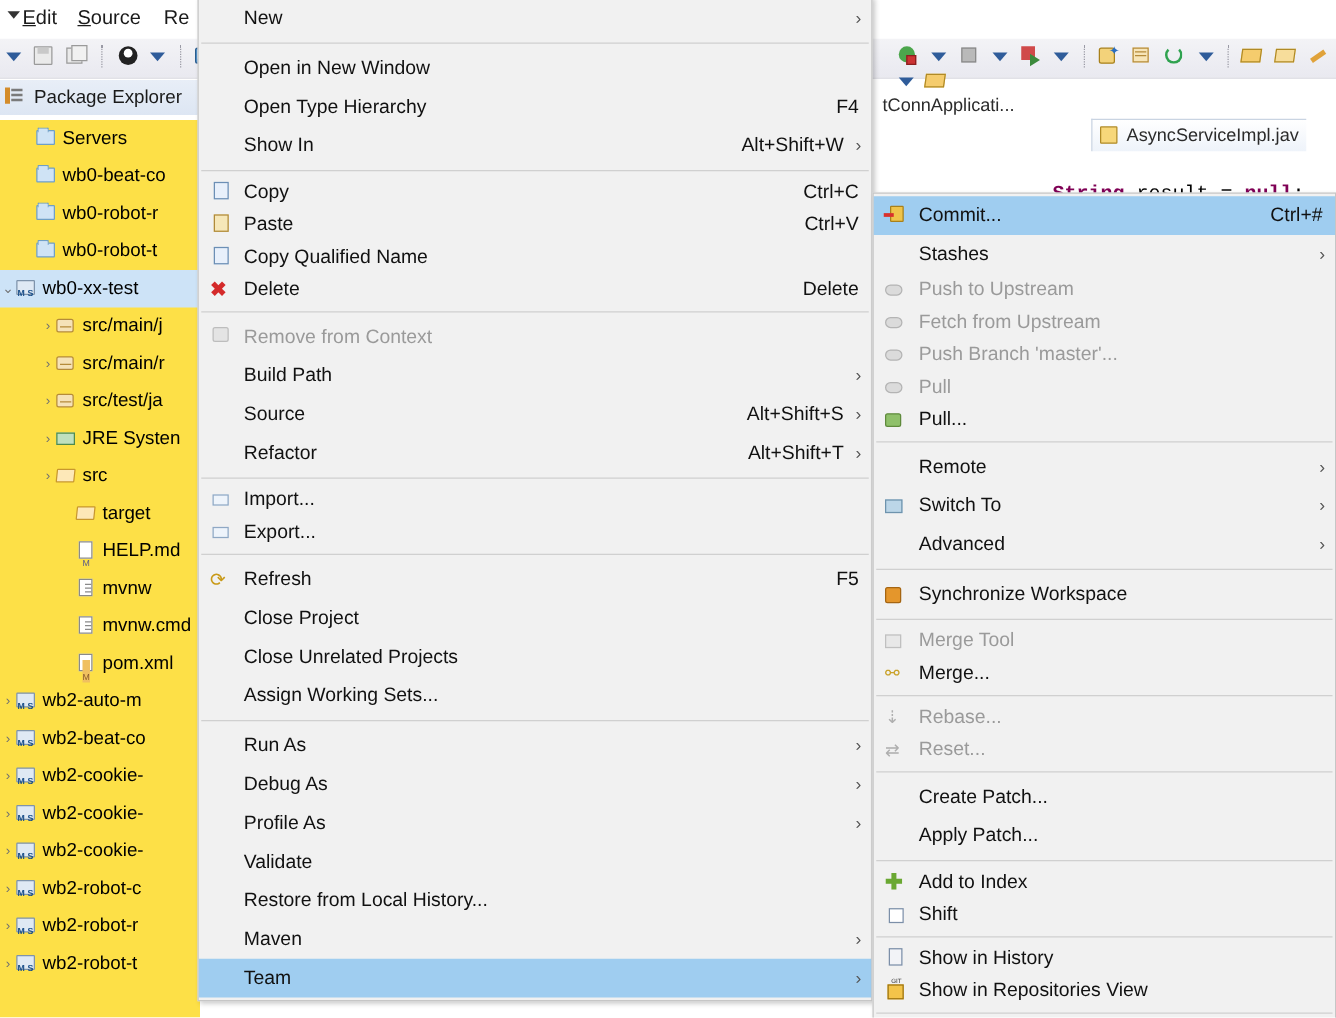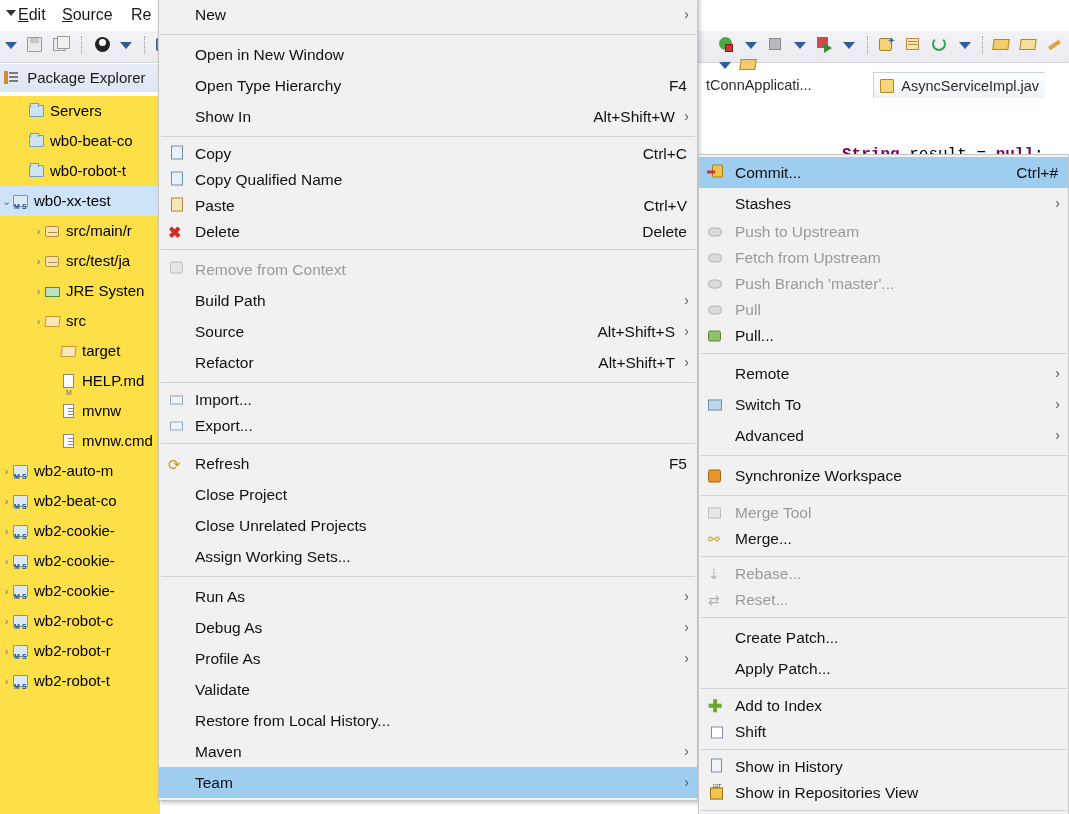--- a/index.html
+++ b/index.html
@@ -113,21 +113,21 @@
     background: linear-gradient(to bottom, #f3f3f6 0%, #e9e9f0 100%);
     border-bottom: 1px solid #d8d8df;
   }
   .etabs { position: absolute; left: 0; top: 72px; width: 361px; height: 26px; }
   .etab {
     position: absolute; top: 0; height: 26px; line-height: 26px;
     font-size: 14.5px; color: #2b2b2b; white-space: nowrap;
     padding: 0 6px;
   }
   .etab.active { background: linear-gradient(to bottom,#ffffff,#eef3fa);
-    border-top: 1px solid #c9d4e2; border-left: 1px solid #c9d4e2; }
+    border-top: 1px solid #c9d4e2; border-left: 1px solid #c9d4e2; margin-top: 23px; }
   .etab .tabic { display:inline-block; width:14px; height:14px; vertical-align:-2px; margin-right:4px;
     background:#f7d77a; border:1px solid #b08a26; border-radius:1px; position:relative;}
   .code {
     position: absolute; left: 0; top: 100px; width: 361px;
     font-family: "Liberation Mono", monospace; font-size: 16px;
     line-height: 22px; white-space: pre; color: #000;
   }
   .code .kw { color: #7f0055; font-weight: bold; }
   .code .str { color: #2a00ff; }
   .code-line { padding-left: 134px; }
@@ -239,30 +239,33 @@
     <span class="vt-icon">
       <span style="position:absolute;left:0;top:1px;width:4px;height:13px;background:#d48c2a;"></span>
       <span style="position:absolute;left:5px;top:2px;width:9px;height:2px;background:#7a7a7a;box-shadow:0 4px 0 #7a7a7a,0 8px 0 #7a7a7a;"></span>
     </span>
     <span>Package Explorer</span>
   </div>
 
   <div class="tree" id="tree">
       <div class="trow"><span style="display: inline-block; width: 16px;"></span><span class="twist"></span><span class="ticon"><span class="ic-folder" style="position: absolute; left: 0px;"></span></span><span class="tlabel">Servers</span></div>
       <div class="trow"><span style="display: inline-block; width: 16px;"></span><span class="twist"></span><span class="ticon"><span class="ic-folder" style="position: absolute; left: 0px;"></span></span><span class="tlabel">wb0-beat-co</span></div>
+      <div class="trow"><span style="display: inline-block; width: 16px;"></span><span class="twist"></span><span class="ticon"><span class="ic-folder" style="position: absolute; left: 0px;"></span></span><span class="tlabel">wb0-robot-r</span></div>
       <div class="trow"><span style="display: inline-block; width: 16px;"></span><span class="twist"></span><span class="ticon"><span class="ic-folder" style="position: absolute; left: 0px;"></span></span><span class="tlabel">wb0-robot-t</span></div>
       <div class="trow sel"><span style="display: inline-block; width: 0px;"></span><span class="twist">⌄</span><span class="ticon"><span class="ic-proj" style="position: absolute; left: 0px;"></span></span><span class="tlabel">wb0-xx-test</span></div>
+      <div class="trow"><span style="display: inline-block; width: 32px;"></span><span class="twist">›</span><span class="ticon"><span class="ic-pkg" style="position: absolute; left: 0px;"></span></span><span class="tlabel">src/main/j</span></div>
       <div class="trow"><span style="display: inline-block; width: 32px;"></span><span class="twist">›</span><span class="ticon"><span class="ic-pkg" style="position: absolute; left: 0px;"></span></span><span class="tlabel">src/main/r</span></div>
       <div class="trow"><span style="display: inline-block; width: 32px;"></span><span class="twist">›</span><span class="ticon"><span class="ic-pkg" style="position: absolute; left: 0px;"></span></span><span class="tlabel">src/test/ja</span></div>
       <div class="trow"><span style="display: inline-block; width: 32px;"></span><span class="twist">›</span><span class="ticon"><span class="ic-jre" style="position: absolute; left: 0px;"></span></span><span class="tlabel">JRE Systen</span></div>
       <div class="trow"><span style="display: inline-block; width: 32px;"></span><span class="twist">›</span><span class="ticon"><span class="ic-folder-open" style="position: absolute; left: 0px;"></span></span><span class="tlabel">src</span></div>
       <div class="trow"><span style="display: inline-block; width: 48px;"></span><span class="twist"></span><span class="ticon"><span class="ic-folder-open" style="position: absolute; left: 0px;"></span></span><span class="tlabel">target</span></div>
       <div class="trow"><span style="display: inline-block; width: 48px;"></span><span class="twist"></span><span class="ticon"><span class="ic-filem" style="position: absolute; left: 0px;"></span></span><span class="tlabel">HELP.md</span></div>
       <div class="trow"><span style="display: inline-block; width: 48px;"></span><span class="twist"></span><span class="ticon"><span class="ic-file" style="position: absolute; left: 0px;"></span></span><span class="tlabel">mvnw</span></div>
       <div class="trow"><span style="display: inline-block; width: 48px;"></span><span class="twist"></span><span class="ticon"><span class="ic-file" style="position: absolute; left: 0px;"></span></span><span class="tlabel">mvnw.cmd</span></div>
+      <div class="trow"><span style="display: inline-block; width: 48px;"></span><span class="twist"></span><span class="ticon"><span class="ic-xml" style="position: absolute; left: 0px;"></span></span><span class="tlabel">pom.xml</span></div>
       <div class="trow"><span style="display: inline-block; width: 0px;"></span><span class="twist">›</span><span class="ticon"><span class="ic-proj" style="position: absolute; left: 0px;"></span></span><span class="tlabel">wb2-auto-m</span></div>
       <div class="trow"><span style="display: inline-block; width: 0px;"></span><span class="twist">›</span><span class="ticon"><span class="ic-proj" style="position: absolute; left: 0px;"></span></span><span class="tlabel">wb2-beat-co</span></div>
       <div class="trow"><span style="display: inline-block; width: 0px;"></span><span class="twist">›</span><span class="ticon"><span class="ic-proj" style="position: absolute; left: 0px;"></span></span><span class="tlabel">wb2-cookie-</span></div>
       <div class="trow"><span style="display: inline-block; width: 0px;"></span><span class="twist">›</span><span class="ticon"><span class="ic-proj" style="position: absolute; left: 0px;"></span></span><span class="tlabel">wb2-cookie-</span></div>
       <div class="trow"><span style="display: inline-block; width: 0px;"></span><span class="twist">›</span><span class="ticon"><span class="ic-proj" style="position: absolute; left: 0px;"></span></span><span class="tlabel">wb2-cookie-</span></div>
       <div class="trow"><span style="display: inline-block; width: 0px;"></span><span class="twist">›</span><span class="ticon"><span class="ic-proj" style="position: absolute; left: 0px;"></span></span><span class="tlabel">wb2-robot-c</span></div>
       <div class="trow"><span style="display: inline-block; width: 0px;"></span><span class="twist">›</span><span class="ticon"><span class="ic-proj" style="position: absolute; left: 0px;"></span></span><span class="tlabel">wb2-robot-r</span></div>
       <div class="trow"><span style="display: inline-block; width: 0px;"></span><span class="twist">›</span><span class="ticon"><span class="ic-proj" style="position: absolute; left: 0px;"></span></span><span class="tlabel">wb2-robot-t</span></div>
     </div>
 
@@ -333,25 +336,25 @@
       <div class="mrow hasarrow"><span class="lbl">New</span><span class="arrow">›</span></div>
       <div class="msep"></div>
       <div class="mrow"><span class="lbl">Open in New Window</span></div>
       <div class="mrow"><span class="lbl">Open Type Hierarchy</span><span class="accel">F4</span></div>
       <div class="mrow hasarrow"><span class="lbl">Show In</span><span class="accel">Alt+Shift+W</span><span class="arrow">›</span></div>
       <div class="msep"></div>
       <div class="mrow compact"><span class="micon">
           <span class="mi-copy" style="position: absolute; left: 0px;"></span>
         </span><span class="lbl">Copy</span><span class="accel">Ctrl+C</span></div>
       <div class="mrow compact"><span class="micon">
+          <span class="mi-paste" style="position: absolute; left: 0px;"></span>
+        </span><span class="lbl">Paste</span><span class="accel">Ctrl+V</span></div>
+      <div class="mrow compact"><span class="micon">
           <span class="mi-copy2" style="position: absolute; left: 0px;"></span>
         </span><span class="lbl">Copy Qualified Name</span></div>
-      <div class="mrow compact"><span class="micon">
-          <span class="mi-paste" style="position: absolute; left: 0px;"></span>
-        </span><span class="lbl">Paste</span><span class="accel">Ctrl+V</span></div>
       <div class="mrow compact"><span class="micon">
           <span class="mi-delete" style="position: absolute; left: 0px;">✖</span>
         </span><span class="lbl">Delete</span><span class="accel">Delete</span></div>
       <div class="msep"></div>
       <div class="mrow disabled"><span class="micon">
           <span class="mi-ghost" style="position: absolute; left: 0px;"></span>
         </span><span class="lbl">Remove from Context</span></div>
       <div class="mrow hasarrow"><span class="lbl">Build Path</span><span class="arrow">›</span></div>
       <div class="mrow hasarrow"><span class="lbl">Source</span><span class="accel">Alt+Shift+S</span><span class="arrow">›</span></div>
       <div class="mrow hasarrow"><span class="lbl">Refactor</span><span class="accel">Alt+Shift+T</span><span class="arrow">›</span></div>

